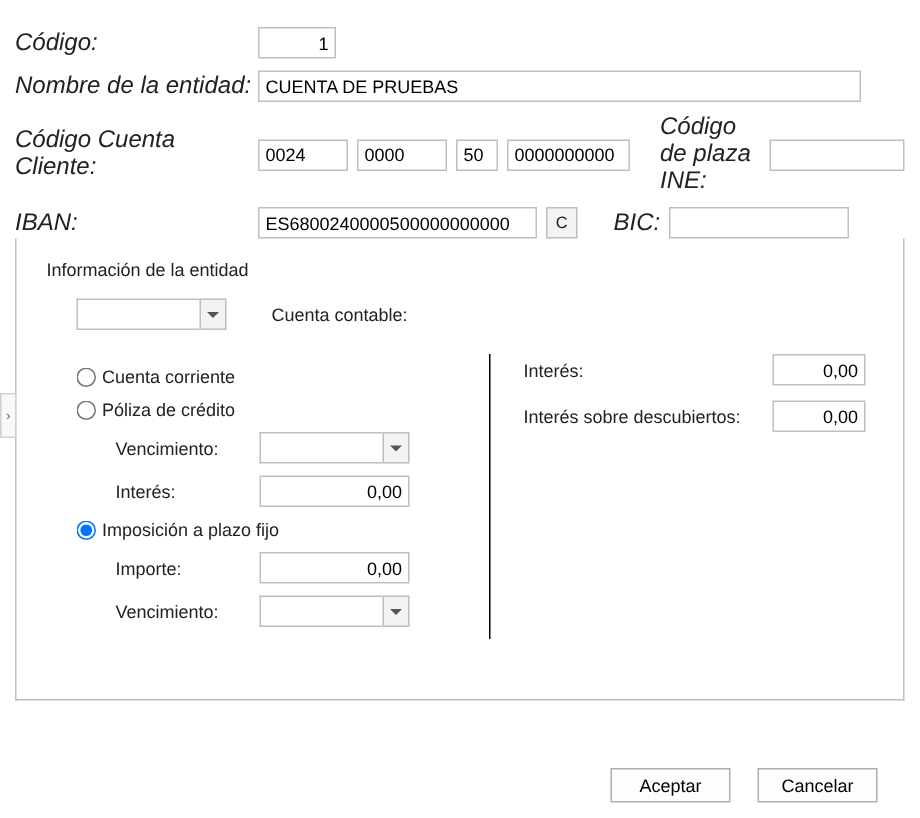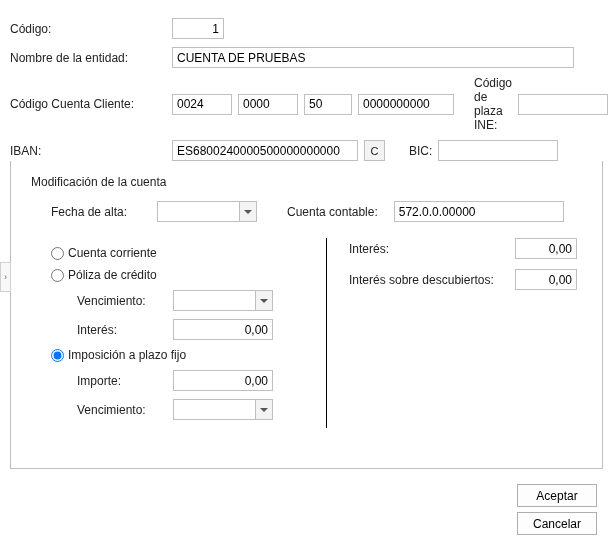--- a/index.html
+++ b/index.html
@@ -48,32 +48,32 @@
     padding-top: 2px;
     padding-right: 60px;
   }
   .form-grid {
     margin-top: 16px;
     display: grid;
     grid-template-columns: 162px 1fr;
     row-gap: 8px;
     align-items: center;
   }
-  .lbl { font-size: 12px; }
+  .lbl { font-size: 16px; font-style: italic; }
   input[type=text] {
     border: 1px solid #bfbfbf;
     height: 21px;
     padding: 0 4px;
     font-family: inherit;
     font-size: 12px;
   }
   .row-flex { display:flex; gap:6px; align-items:center; }
   .small40 { width:60px; }
-  .small30 { width:48px; text-align:left; }
-  .small100 { width:96px; }
+  .small30 { width:28px; text-align:left; }
+  .small100 { width:82px; }
   .code-inp { width:52px; text-align:right; }
   .cbtn {
     width:21px; height:21px;
     border:1px solid #bfbfbf;
     background:#f3f3f3;
     display:flex; align-items:center; justify-content:center;
     font-size:11px;
     cursor:pointer;
   }
   .tabs {
@@ -134,23 +134,23 @@
     border-left:4px solid transparent;
     border-right:4px solid transparent;
     border-top:4px solid #555;
   }
   .num-inp { width:82px; text-align:right; }
   .num-inp-s { width:62px; text-align:right; }
   .acct-inp { width:170px; }
   .top-row { display:flex; align-items:center; margin-bottom:16px; gap:30px; padding-left:20px;}
   .dialog-btns {
     position:absolute;
-    right:16px;
+    right:28px;
     bottom:10px;
-    display:flex; gap:5px;flex-direction:column;
+    display:flex; gap:18px;
   }
   .btn {
     border:1px solid #aeaeae;
     background:#fdfdfd;
     width:80px; height:23px;
     font-family:inherit;
     font-size:12px;
     cursor:pointer;
   }
   .collapse-handle {
@@ -190,33 +190,31 @@
     <div class="row-flex">
       <input type="text" style="width: 186px;" value="ES6800240000500000000000">
       <div class="cbtn">C</div>
       <span style="margin-left:18px" class="lbl">BIC:</span>
       <input type="text" style="width: 120px;" value="">
     </div>
   </div>
 
 
   <div class="panel">
-    <div class="section-title">Modificación de la cuenta</div>
+    <div class="section-title">Información de la entidad</div>
 
     <div class="top-row">
       <div class="frow" style="margin-bottom:0">
-        <span class="flbl" style="width:100px">Fecha de alta:</span>
         <div class="date-inp">
           <input type="text" value="" style="">
           <div class="date-btn"></div>
         </div>
       </div>
       <div class="frow" style="margin-bottom:0">
         <span>Cuenta contable:</span>
-        <input type="text" class="acct-inp" style="margin-left: 10px;" value="572.0.0.00000">
       </div>
     </div>
 
     <div class="two-col">
       <div class="colL">
         <div class="radio-row">
           <input type="radio" name="tipo" style="">
           <span class="rlbl">Cuenta corriente</span>
         </div>
         <div class="radio-row">

